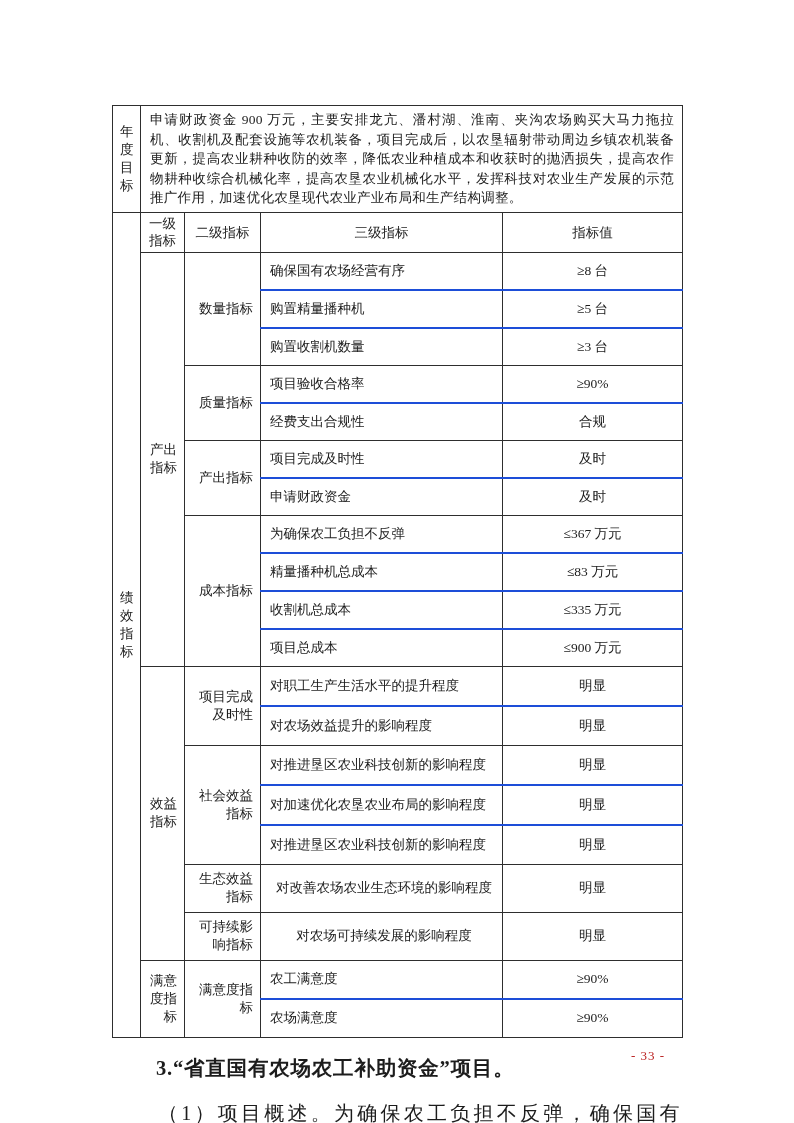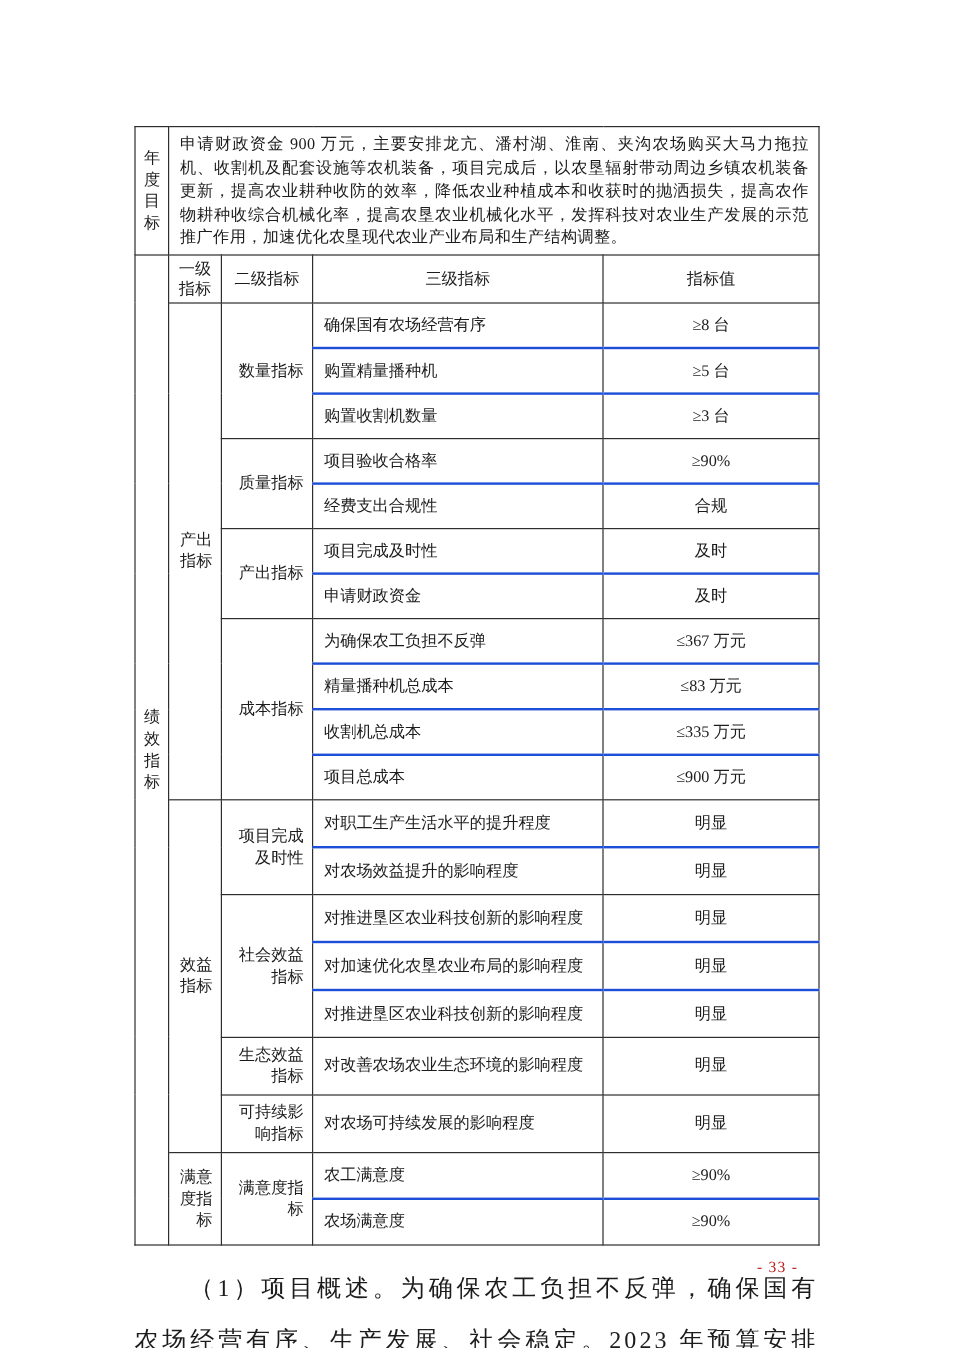--- a/index.html
+++ b/index.html
@@ -27,21 +27,21 @@
     text-align:justify; padding:4px 8px 4px 9px;
     font-size:13px; line-height:19.5px; letter-spacing:0.3px;
   }
   td.hdr { text-align:center; word-break:break-all; line-height:17px; height:37px; padding:1px 6px; }
   td.lv  { text-align:right; word-break:break-all; line-height:18px; padding:2px 7px; }
   td.l3  { text-align:left; padding:2px 4px 2px 9px; }
   td.val { text-align:center; }
 
   tr.h32 > td.l3, tr.h32 > td.val { height:32px; }
   tr.h34 > td.l3, tr.h34 > td.val { height:34px;font-family:Liberation Serif, serif; }
-  tr.h43 > td.l3, tr.h43 > td.val { height:43px; }
+  tr.h43 > td.l3, tr.h43 > td.val { height:43px;text-align:center; }
   tr.h33 > td.l3, tr.h33 > td.val { height:33px; }
   tr.sub > td { border-top:2px solid #1d4ed8; }
 
   .section { margin-top:15px; }
   .section-heading {
     font-weight:bold; font-size:20.5px; line-height:30px;
     text-indent:44px; letter-spacing:0.8px; margin:0;
   }
   .section-paragraph {
     margin:9px 0 0 0; font-size:20px; line-height:43px;
@@ -175,18 +175,19 @@
           <td class="val">≥90%</td>
         </tr>
         <tr class="h33 sub">
           <td class="l3">农场满意度</td>
           <td class="val">≥90%</td>
         </tr>
       </tbody>
     </table>
 
     <div class="section">
+      <p class="section-heading">3.“省直国有农场农工补助资金”项目。</p>
       <p class="section-paragraph">（1）项目概述。为确保农工负担不反弹，确保国有农场经营有序、生产发展、社会稳定。2023 年预算安排 20</p>
     </div>
   </div>
 
   <div class="page-number">- 33 -</div>
 </div>
 
 </body></html>

